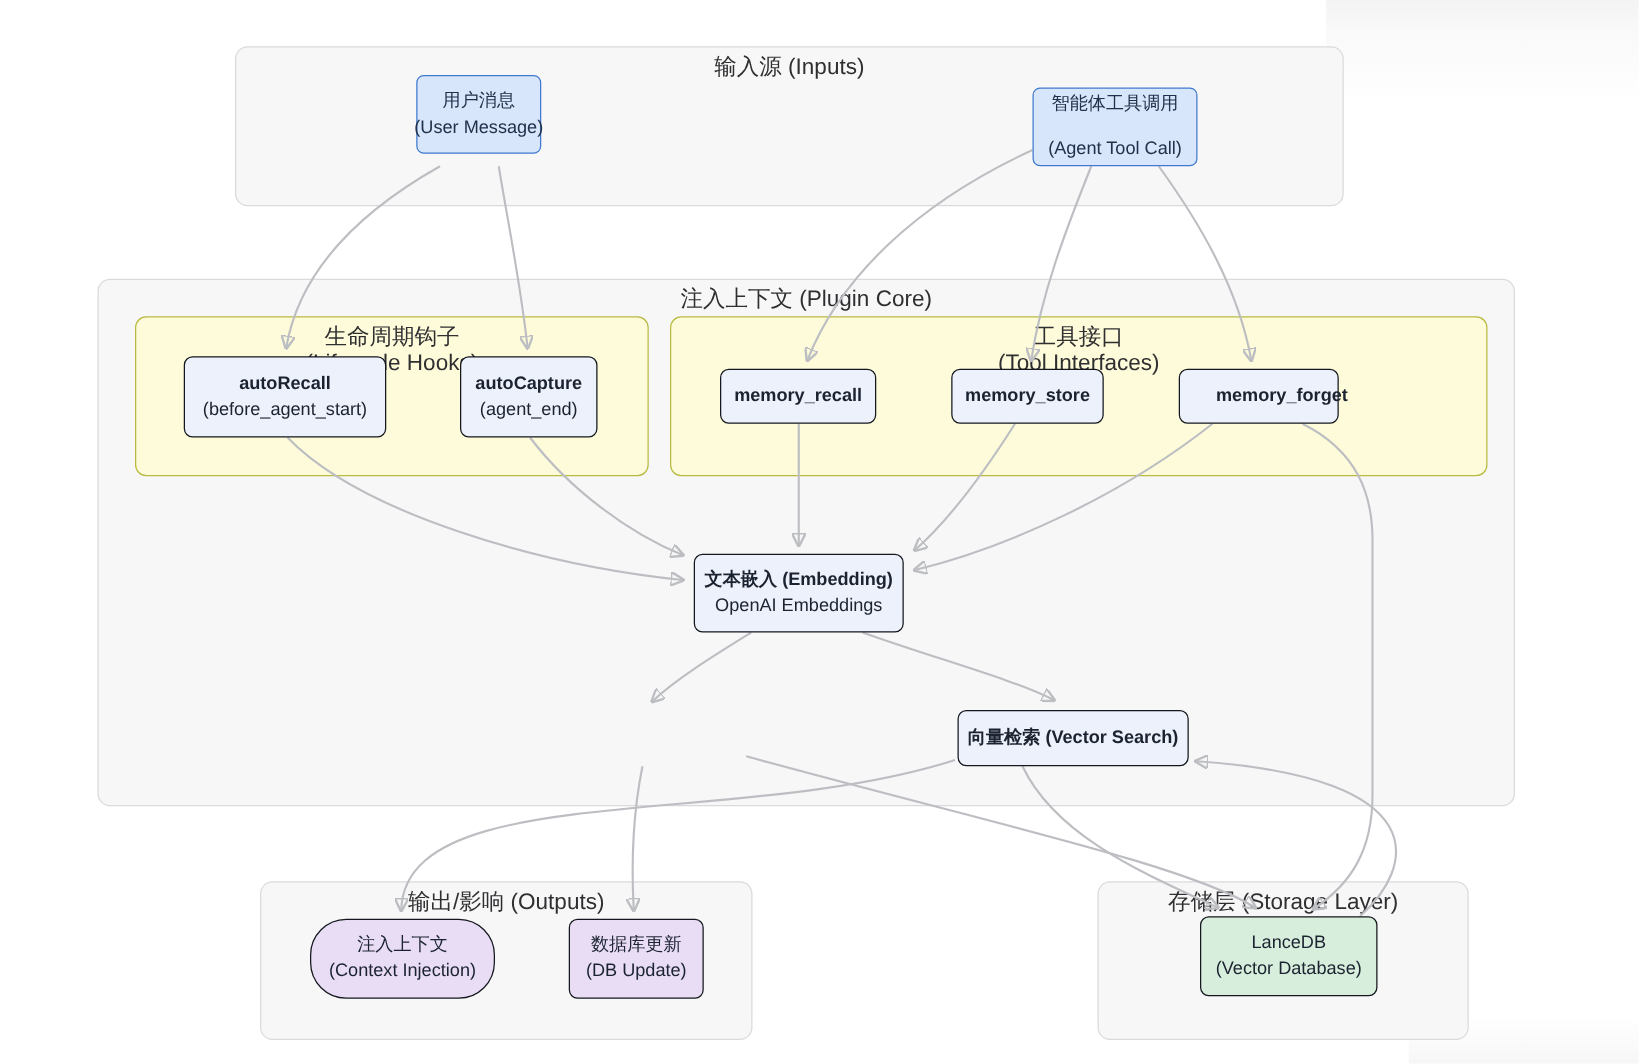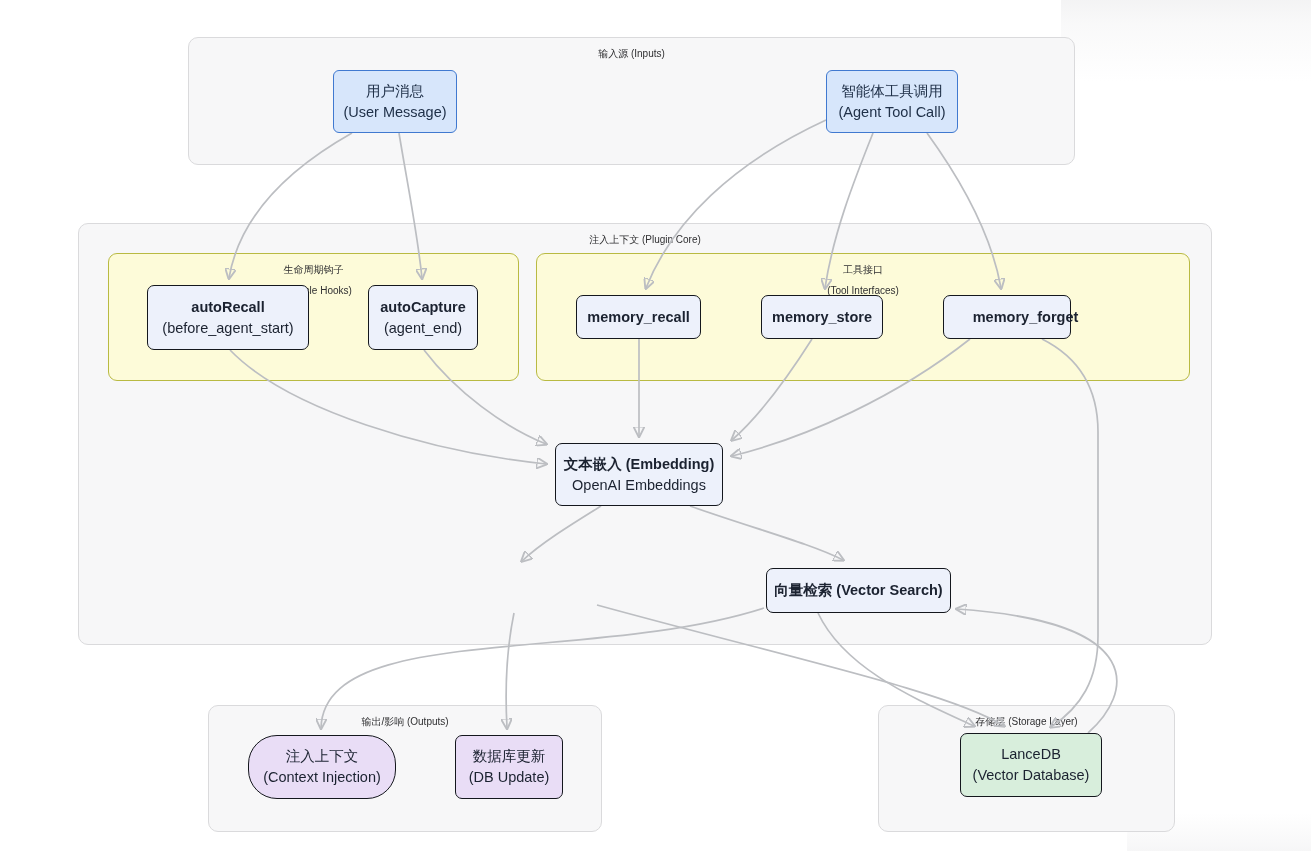--- a/index.html
+++ b/index.html
@@ -10,21 +10,21 @@
   
   .corner-blob{position:absolute;z-index:0;pointer-events:none;}
   #blob-tr{right:-40px;top:-46px;width:290px;height:128px;border-radius:28px;
     background:linear-gradient(to bottom,#e9e9ea 0%,rgba(244,244,245,0.55) 55%,rgba(255,255,255,0) 100%);}
   #blob-br{right:-46px;bottom:-34px;width:230px;height:72px;border-radius:22px;
     background:linear-gradient(to top,#ececee 0%,rgba(243,243,244,0.6) 55%,rgba(255,255,255,0) 100%);}
   
   .ctr{position:absolute;z-index:1;border-radius:10px;background:#f7f7f8;border:1px solid #dadadc;}
   .ctr-yellow{position:absolute;z-index:1;border-radius:9px;background:#fdfbd9;border:1px solid #b9ba42;}
   .ctr-label{position:absolute;z-index:1;width:100%;top:8px;text-align:center;
-    font-size:10px;line-height:15px;color:#2f2f31;}
+    font-size:18px;line-height:15px;color:#2f2f31;}
   .ctr-label .l2{margin-top:6px;}
   
   #edges{position:absolute;left:0;top:0;z-index:2;pointer-events:none;}
   #edges path{fill:none;stroke:#bcbec2;stroke-width:1.7px;}
   
   .node{position:absolute;z-index:3;display:flex;flex-direction:column;align-items:center;
     justify-content:center;text-align:center;border-radius:7px;font-size:14.5px;line-height:21px;
     color:#1b2230;padding:2px 6px;box-sizing:border-box;}
   .node .t,.node .s{white-space:nowrap;}
   .node-blue{background:#d7e6fb;border:1.4px solid #4079d0;border-radius:6px;color:#203149;}
@@ -91,26 +91,26 @@
     <path d="M 1042 339 C 1086 361, 1098 396, 1098 432 L 1098 636 C 1098 680, 1081 707, 1051 727" marker-end="url(#arrow)"></path>
     <path d="M 601 506 C 572 524, 541 543, 522 561" marker-end="url(#arrow)"></path>
     <path d="M 690 506 C 752 528, 812 544, 843 560" marker-end="url(#arrow)"></path>
     <path d="M 514 613 C 506 652, 505 692, 507 728" marker-end="url(#arrow)"></path>
     <path d="M 597 605 C 790 658, 950 692, 1004 726" marker-end="url(#arrow)"></path>
     <path d="M 764 608 C 590 664, 324 622, 321 728" marker-end="url(#arrow)"></path>
     <path d="M 818 613 C 845 670, 918 700, 974 726" marker-end="url(#arrow)"></path>
     <path d="M 1088 733 C 1132 694, 1150 622, 957 609" marker-end="url(#arrow)"></path>
   </svg>
 
-  <div class="node node-blue" style="left:333px;top:70px;width:124px;height:63px;">
+  <div class="node node-blue" style="left:333px;top:60px;width:100px;height:63px;">
     <div class="t">用户消息</div>
     <div class="s">(User Message)</div>
   </div>
 
-  <div class="node node-blue" style="left:826px;top:70px;width:132px;height:63px;">
+  <div class="node node-blue" style="left:826px;top:70px;width:132px;height:63px;justify-content:space-between;">
     <div class="t">智能体工具调用</div>
     <div class="s">(Agent Tool Call)</div>
   </div>
 
   <div class="node node-core" style="left:368px;top:285px;width:110px;height:65px;">
     <div class="t">autoCapture</div>
     <div class="s">(agent_end)</div>
   </div>
 
   <div class="node node-core" style="left:147px;top:285px;width:162px;height:65px;">

